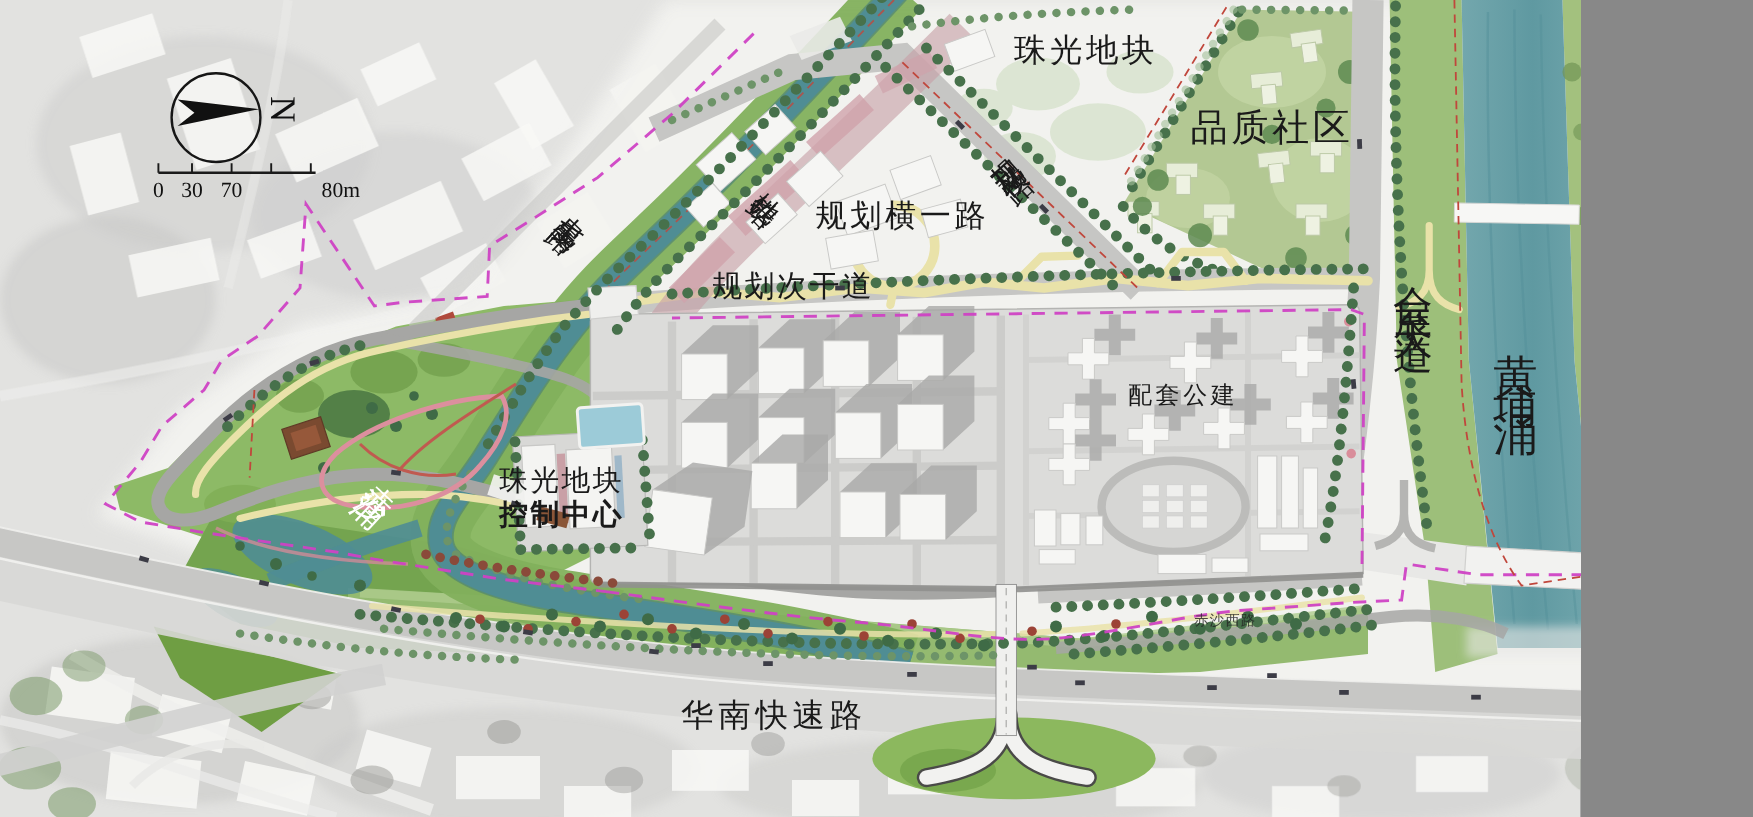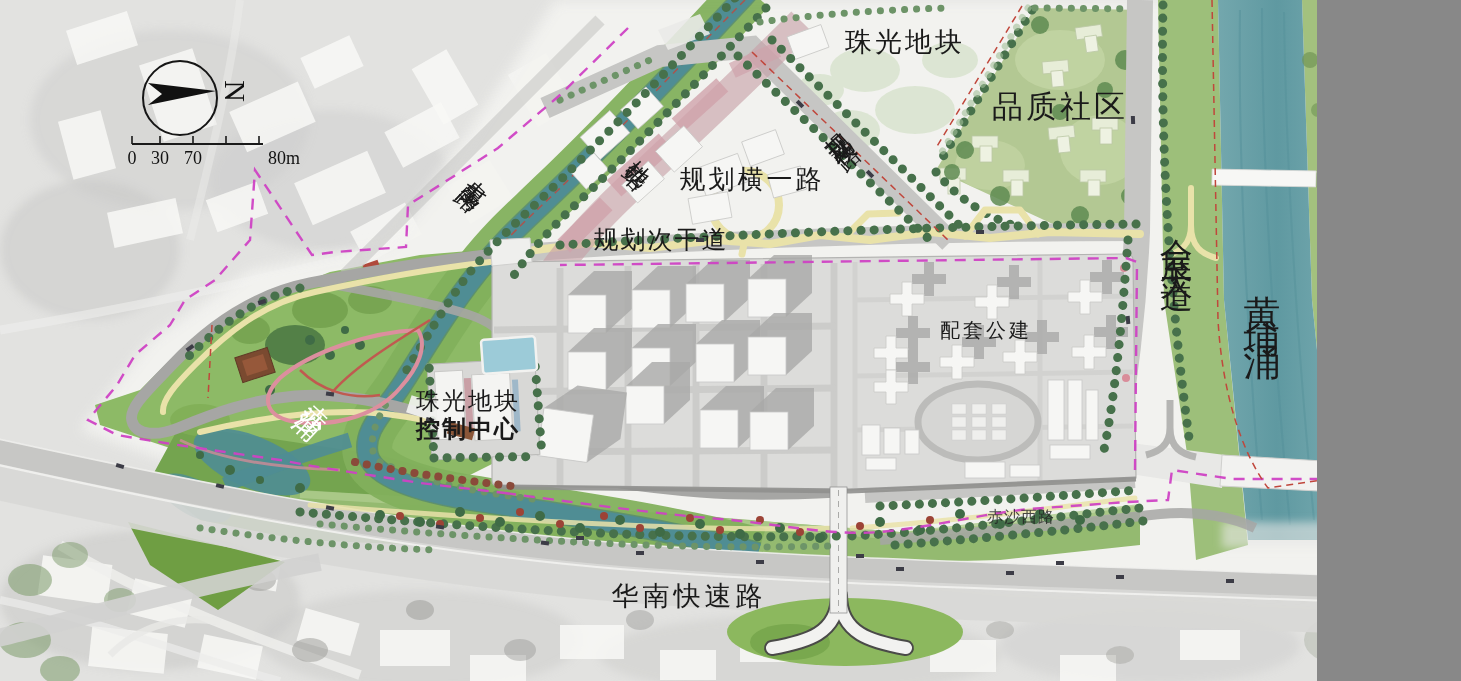--- a/index.html
+++ b/index.html
@@ -30,22 +30,22 @@
   #lb-shangwu{left:752px;top:180px;font-size:26px;letter-spacing:3px;}
   #lb-cigandao{left:661px;top:240px;font-size:25px;letter-spacing:2px;}
   #lb-qixinggang{left:490px;top:176px;font-size:23px;letter-spacing:4px;transform:translate(-50%,-50%) rotate(44deg);}
   #lb-huizhan{left:1176px;top:240px;font-size:33px;letter-spacing:14px;}
   #lb-huangpu{left:1261px;top:303px;font-size:37px;letter-spacing:25px;}
   #lb-peitao{left:986px;top:330px;font-size:20px;letter-spacing:3px;}
   #lb-chisha{left:331px;top:400px;font-size:26px;letter-spacing:7px;color:#fff;
              transform:translate(-50%,-50%) rotate(43deg);}
   #lb-hq1{left:468px;top:402px;font-size:24px;letter-spacing:2px;}
   #lb-hq2{left:468px;top:430px;font-size:24px;letter-spacing:2px;font-weight:bold;}
-  #lb-huanan{left:645px;top:596px;font-size:27px;letter-spacing:4px;margin-left:44px;}
-  #lb-chishaxi{left:1021px;top:517px;font-size:16px;letter-spacing:1px;color:#222;opacity:.8;}
+  #lb-huanan{left:645px;top:596px;font-size:27px;letter-spacing:4px;}
+  #lb-chishaxi{left:1021px;top:517px;font-size:12px;letter-spacing:1px;color:#222;opacity:.8;}
   
   #compass{position:absolute;left:140px;top:58px;width:120px;height:92px;}
   #compass .n{position:absolute;left:84px;top:16px;font-size:30px;color:#111;
               transform:rotate(90deg);}
   #scalebar{position:absolute;left:124px;top:130px;width:170px;height:42px;}
   #scalebar .t{position:absolute;top:18px;font-size:18px;color:#111;transform:translateX(-50%);}
   #sb0{left:8px}#sb1{left:36px}#sb2{left:69px}#sb3{left:160px}
 </style>
 </head>
 <body>

